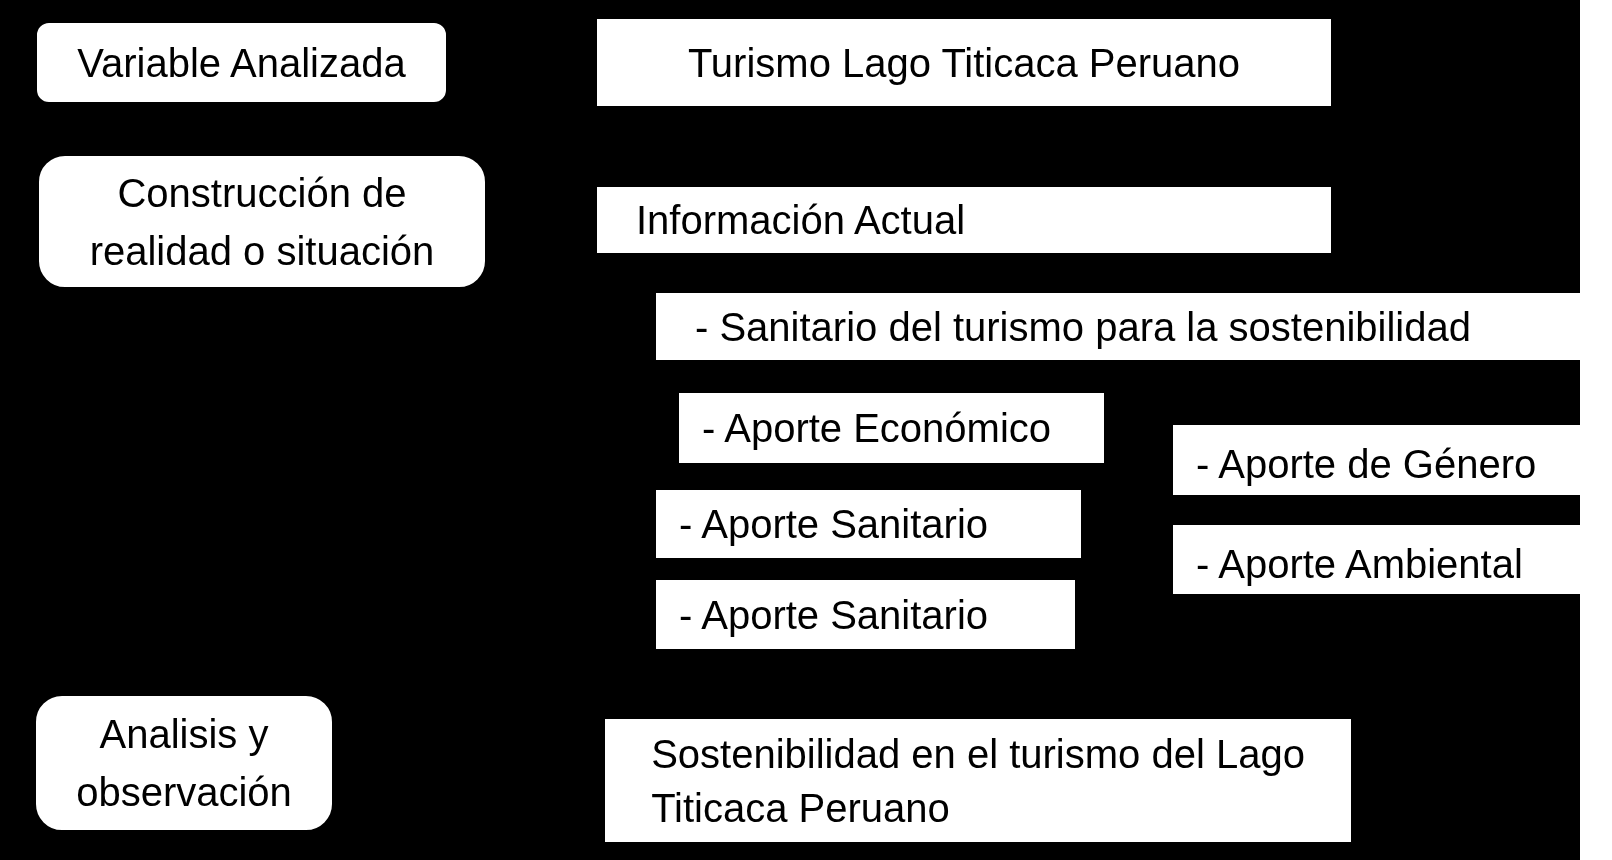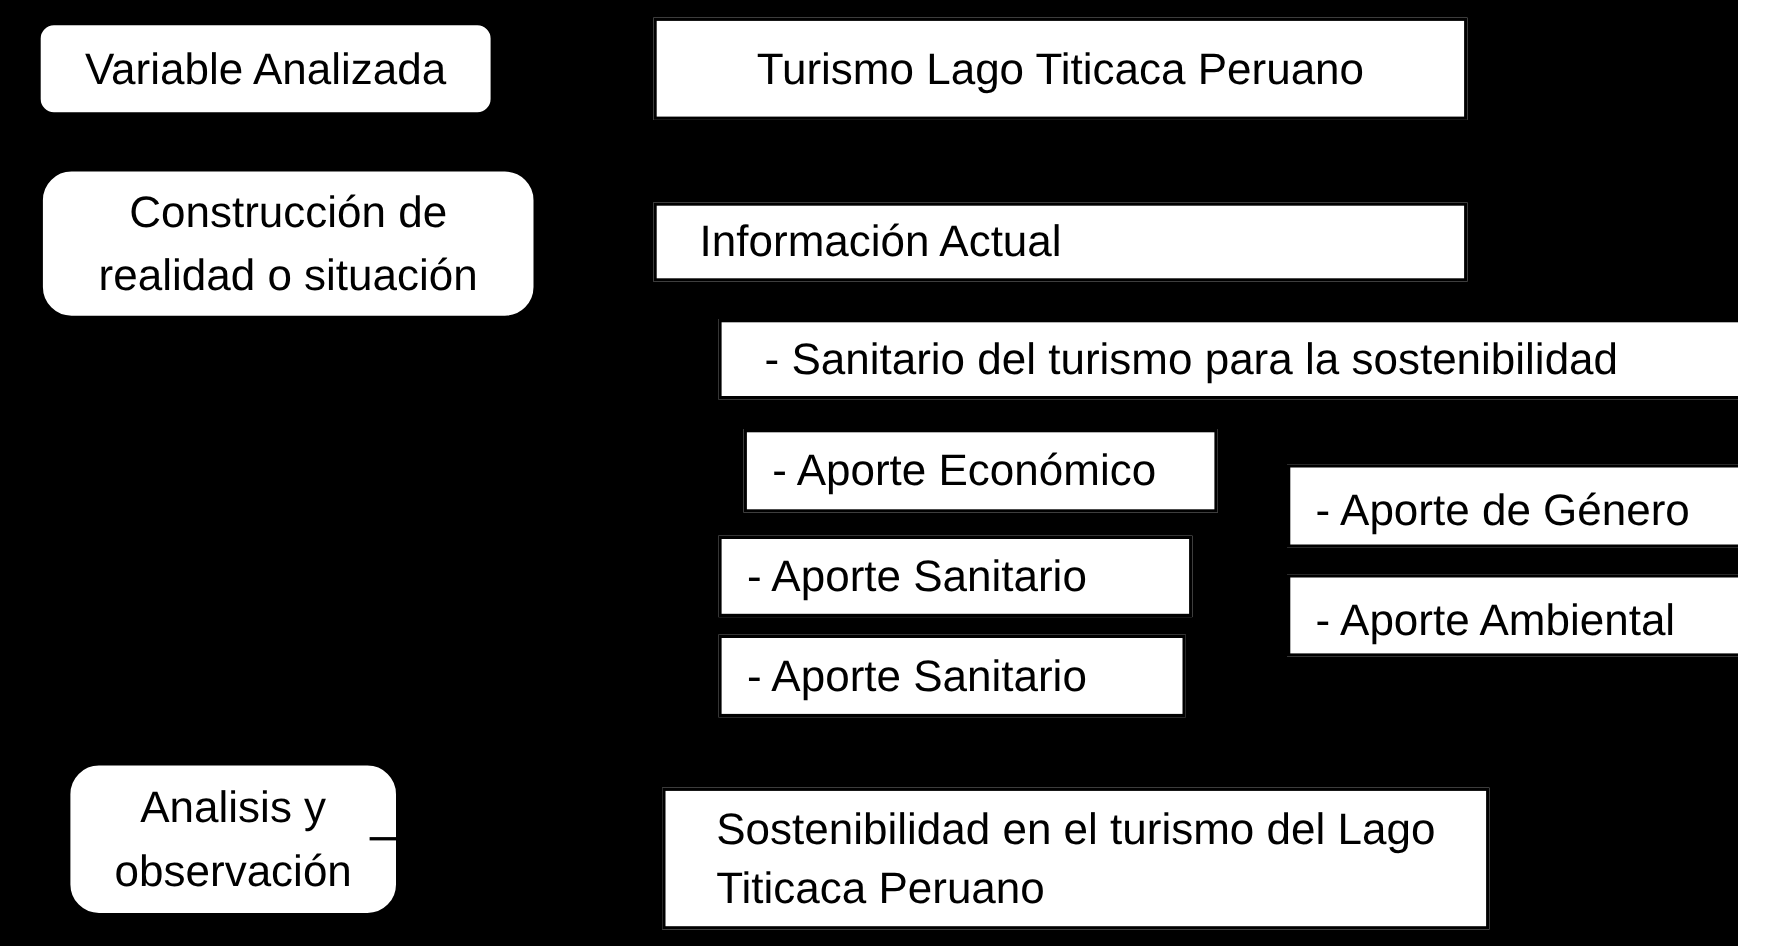--- a/index.html
+++ b/index.html
@@ -47,21 +47,21 @@
   .n-turismo        { left: 594px;  top: 16px;  width: 740px; height: 93px; }
   .n-construccion   { left: 35px;   top: 152px; width: 454px; height: 139px; }
   .n-informacion    { left: 594px;  top: 184px; width: 740px; height: 72px; }
   .n-vertientes     { left: 653px;  top: 290px; width: 934px; height: 73px; }
   .n-economico      { left: 653px;  top: 390px; width: 431px; height: 76px; margin-left: 23px; }
   .n-genero         { left: 1170px; top: 388px; width: 416px; height: 76px; }
   .n-sanitario      { left: 653px;  top: 487px; width: 431px; height: 74px; }
   .n-ambiental      { left: 1170px; top: 488px; width: 416px; height: 75px; }
   .n-educativo      { left: 653px;  top: 577px; width: 425px; height: 75px; }
   .n-social         { left: 1166px; top: 581px; width: 420px; height: 70px; }
-  .n-analisis       { left: 32px;   top: 692px; width: 304px; height: 142px; margin-left: 28px; }
+  .n-analisis       { left: 32px;   top: 692px; width: 304px; height: 142px; }
   .n-sostenibilidad { left: 602px;  top: 716px; width: 752px; height: 129px; line-height: 1.35; }
 
   
   .arrow {
     position: absolute;
     height: 0;
   }
   .arrow .shaft {
     position: absolute;
     left: 0;

